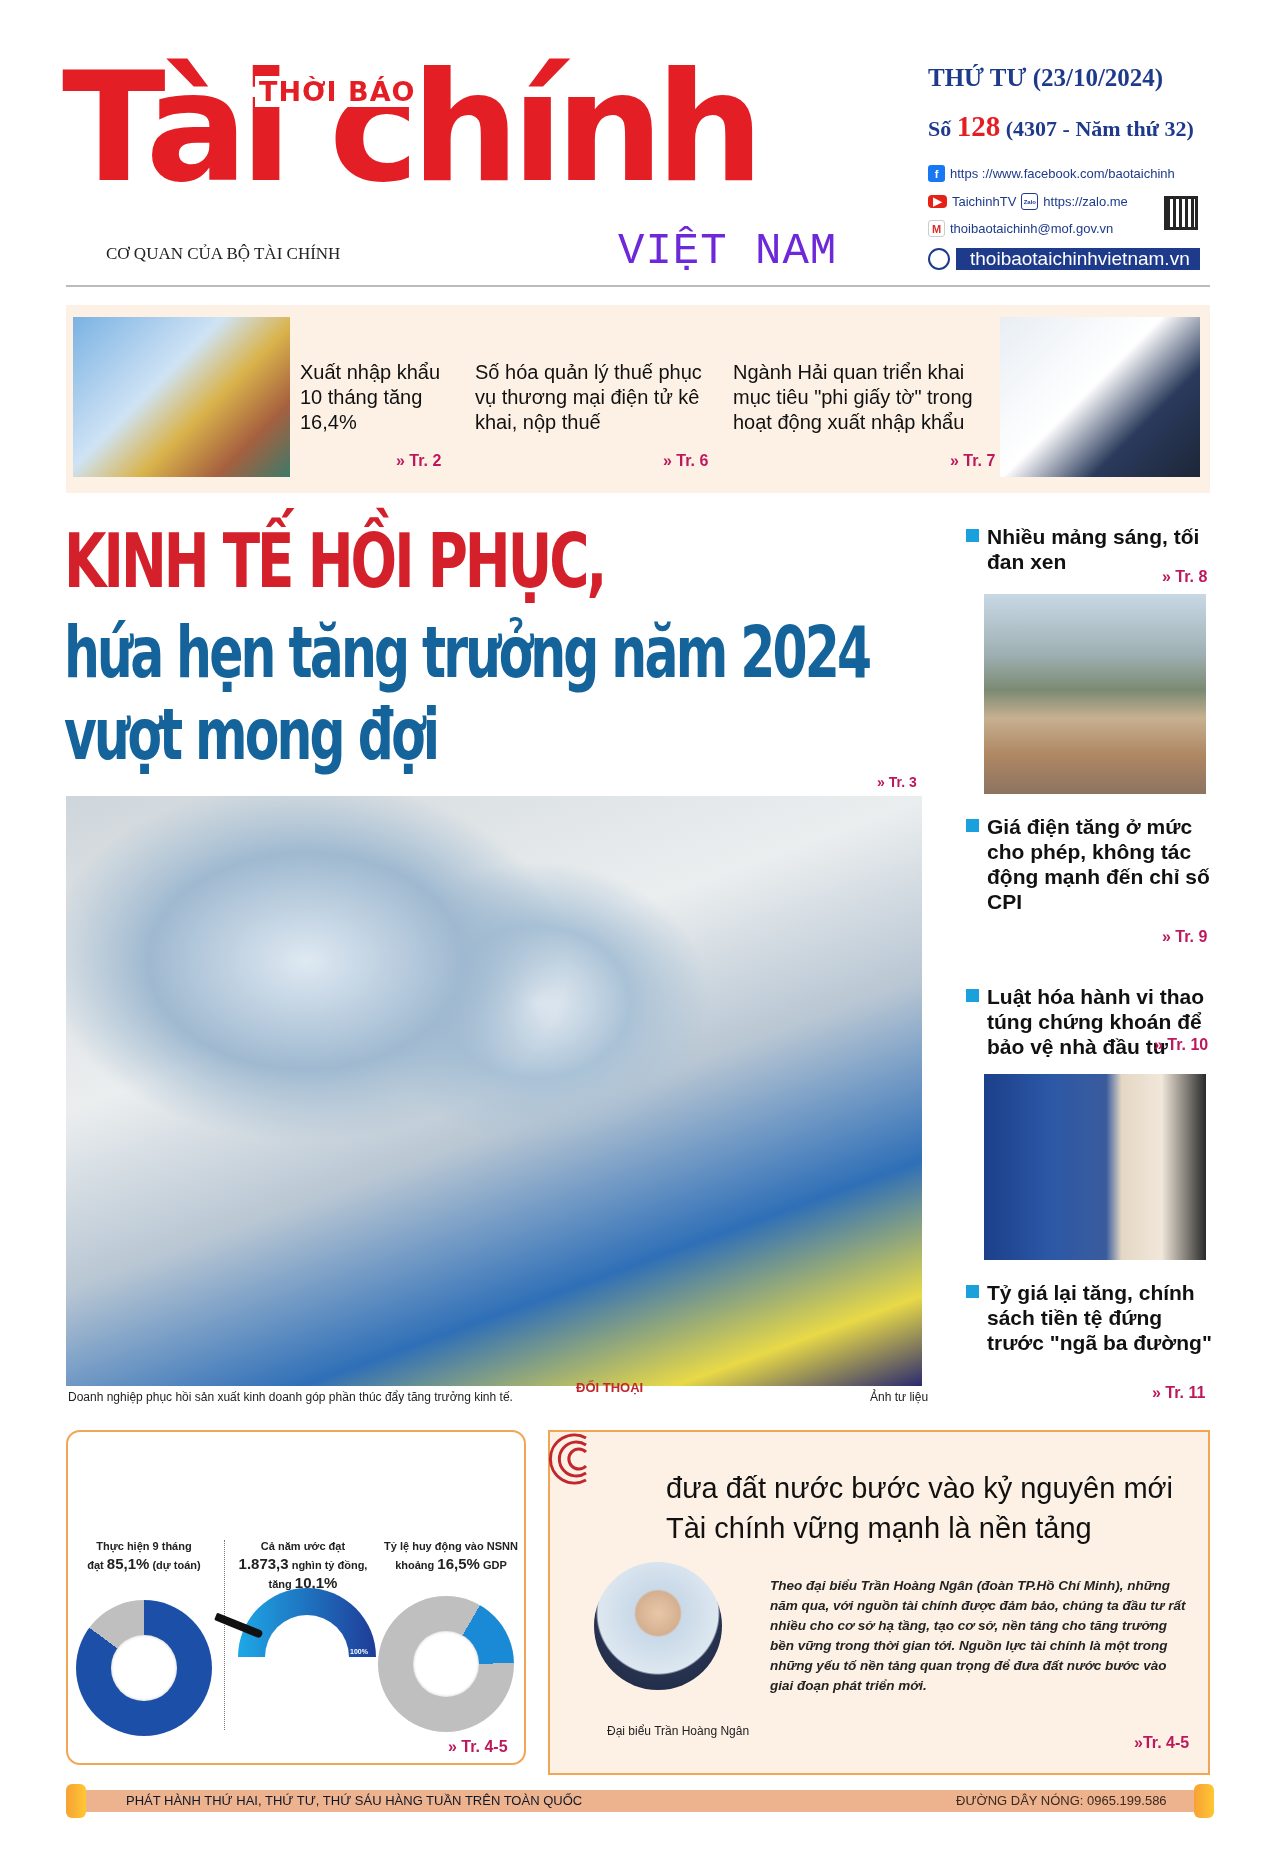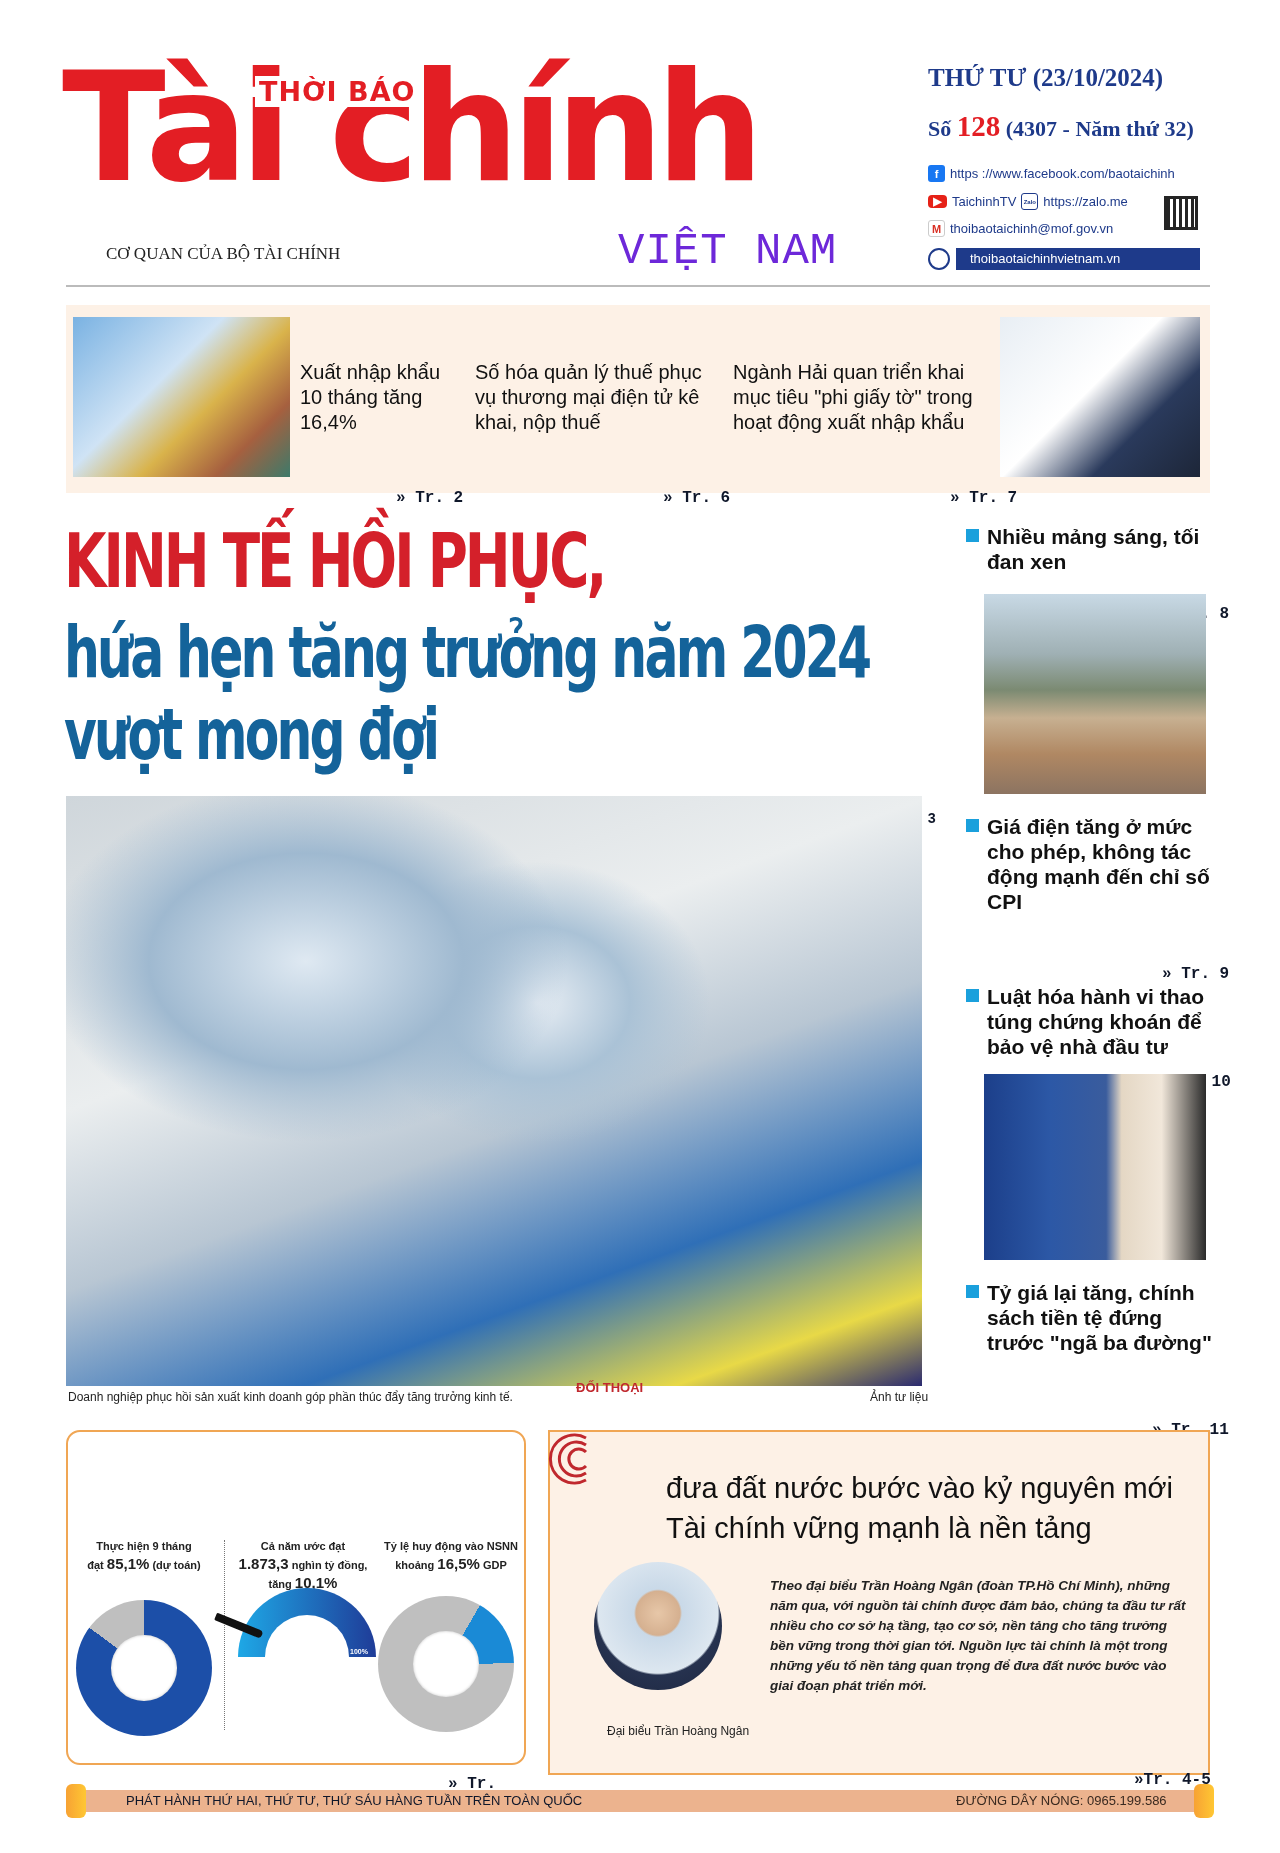--- a/index.html
+++ b/index.html
@@ -12,29 +12,29 @@
   .mast-agency { left: 106px; top: 244px; font-size: 17px; font-family: "Liberation Serif", serif; color: #222; }
   .issue-date { left: 928px; top: 64px; color: #1e3a8a; font-family: "Liberation Serif", serif; font-weight: bold; font-size: 25px; }
   .issue-no { left: 928px; top: 110px; color: #1e3a8a; font-family: "Liberation Serif", serif; font-weight: bold; font-size: 22px; }
   .issue-no .num { color: #e31e24; font-size: 29px; }
   .contact { left: 928px; font-size: 13px; color: #1e3a8a; display: flex; align-items: center; gap: 5px; }
   .ico { width: 17px; height: 17px; border-radius: 3px; display: inline-flex; align-items: center; justify-content: center; font-size: 11px; color: #fff; font-weight: bold; }
   .qr { left: 1164px; top: 196px; width: 34px; height: 34px; background:
       repeating-linear-gradient(90deg,#000 0 3px,#fff 3px 6px), #000; opacity: .85; border: 3px solid #000; }
   .site-bar { left: 928px; top: 248px; width: 272px; height: 22px; display: flex; align-items: center; }
   .site-bar .globe { width: 22px; height: 22px; border-radius: 50%; border: 2px solid #1e3a8a; margin-right: 6px; }
-  .site-bar .txt { background: #1e3a8a; color: #fff; flex: 1; height: 22px; font-size: 13px; line-height: 22px; padding-left: 14px; }
+  .site-bar .txt { background: #1e3a8a; color: #fff; flex: 1; height: 22px; font-size: 19px; line-height: 22px; padding-left: 14px; }
   .rule { left: 66px; top: 285px; width: 1144px; height: 2px; background: #bbb; }
   
   .teaser-band { left: 66px; top: 305px; width: 1144px; height: 188px; background: #fdf1e6; }
   .photo { background: linear-gradient(135deg,#7ab2e2 0%,#cfe3f5 40%,#d9b34b 60%,#a6603f 80%,#3d7a6a 100%); }
   .photo-port { left: 73px; top: 317px; width: 217px; height: 160px; }
   .photo-customs { left: 1000px; top: 317px; width: 200px; height: 160px; background: linear-gradient(135deg,#e8eef4 0%,#ffffff 45%,#2a3a5c 70%,#1d2638 100%); }
   .teaser-title { font-size: 20px; line-height: 25px; color: #111; }
-  .tr-link { font-family: Liberation Mono, monospace; font-weight: bold; color: #0f172a; font-size: 16px; margin-top: 37px; }
+  .tr-link { font-family: Liberation Sans, sans-serif; font-weight: bold; color: #be185d; font-size: 16px; }
   
   .hl1 { left: 64px; top: 518px; color: #d4202a; font-weight: 900; font-size: 74px; font-family: "DejaVu Sans", sans-serif; letter-spacing: -4px; transform: scaleX(0.74); transform-origin: left; white-space: nowrap; }
   .hl2 { left: 64px; top: 610px; color: #14639a; font-weight: 900; font-size: 72px; font-family: "DejaVu Sans", sans-serif; letter-spacing: -4px; transform: scaleX(0.70); transform-origin: left; white-space: nowrap; }
   .hl3 { left: 64px; top: 692px; color: #14639a; font-weight: 900; font-size: 72px; font-family: "DejaVu Sans", sans-serif; letter-spacing: -4px; transform: scaleX(0.70); transform-origin: left; white-space: nowrap; }
   .main-photo { left: 66px; top: 796px; width: 856px; height: 590px; background:
       radial-gradient(ellipse at 28% 28%, #dfe9f2 0%, #9fb9d0 18%, transparent 30%),
       radial-gradient(ellipse at 55% 35%, #e8eef4 0%, #aac2d6 14%, transparent 26%),
       linear-gradient(160deg,#cfd6db 0%,#ebeeef 35%,#b8c6d3 55%,#2f6fb7 75%,#e8d947 90%,#2a2a70 100%); }
   .caption { font-size: 12px; color: #222; font-family: "Liberation Sans Narrow","Liberation Sans", sans-serif; }
   

